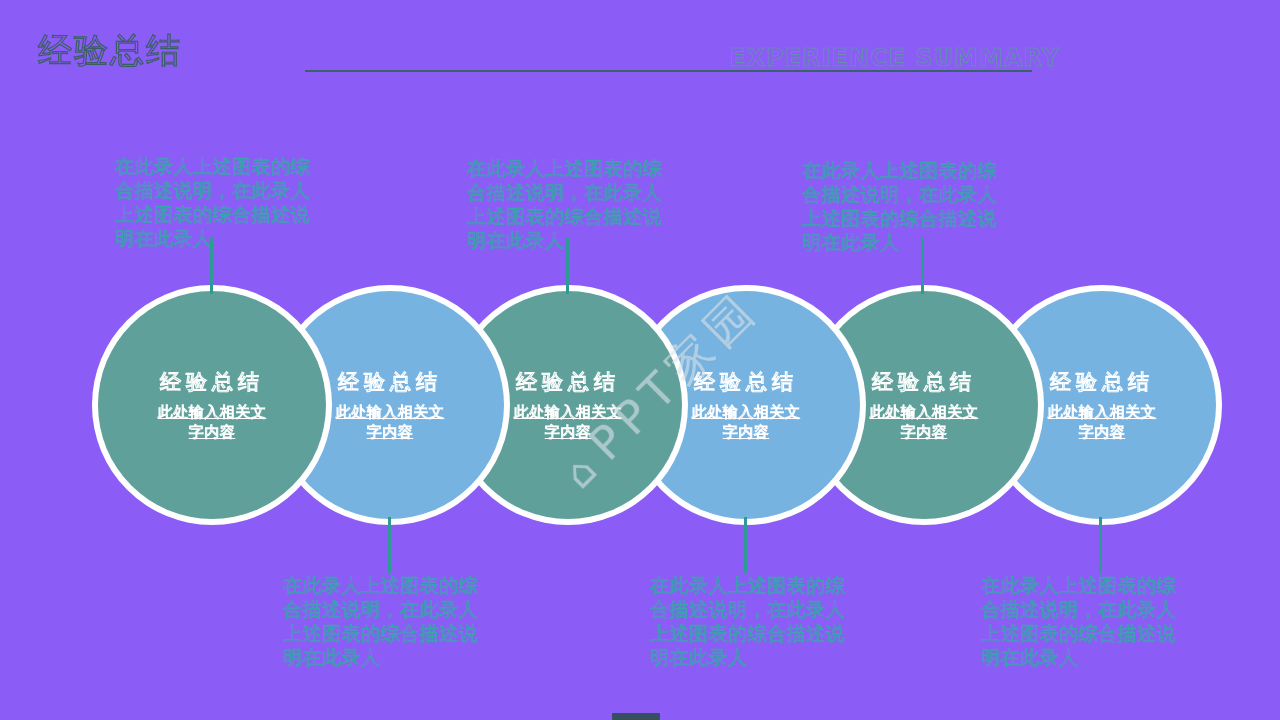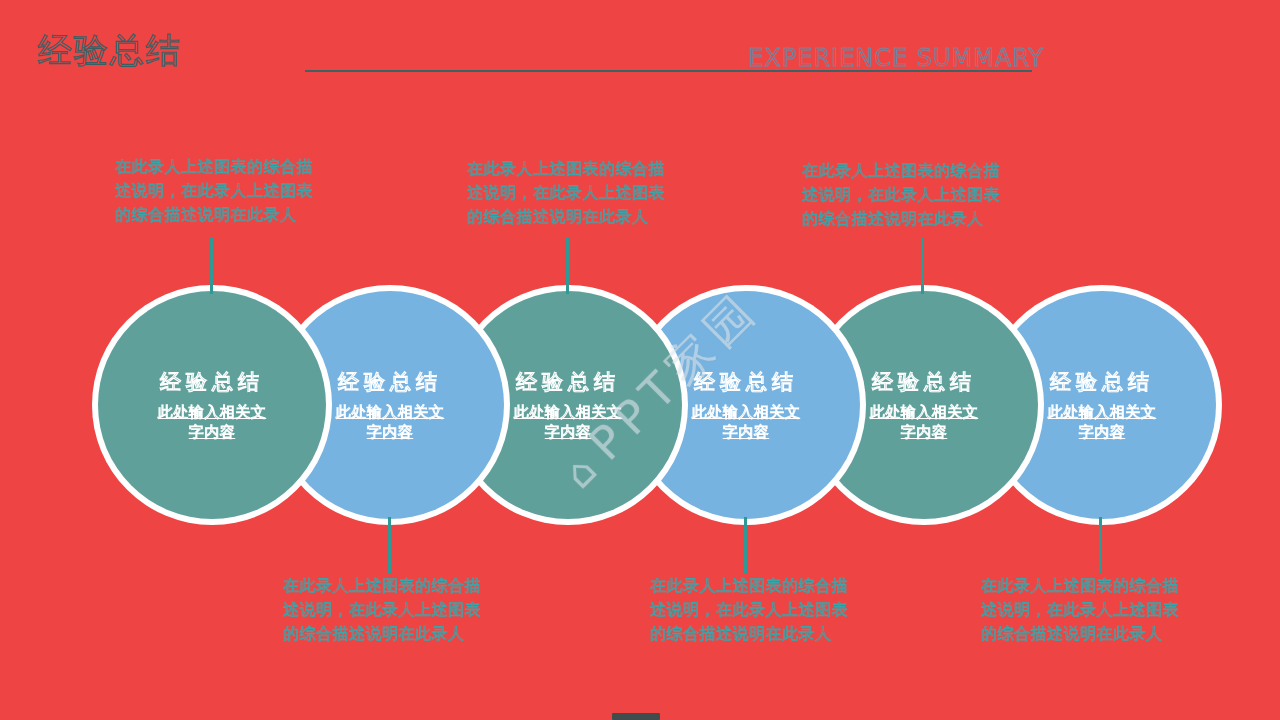--- a/index.html
+++ b/index.html
@@ -1,42 +1,42 @@
 <!DOCTYPE html>
 <html><head>
 <meta charset="utf-8">
 <style>
   * { margin: 0; padding: 0; box-sizing: border-box; }
   html, body { width: 1280px; height: 720px; overflow: hidden; background: #ffffff; }
   .slide {
-    position: relative; width: 1280px; height: 720px; background: #ef4444;
+    position: relative; width: 1280px; height: 720px; background: #8b5cf6;
     font-family: "DejaVu Sans", "Liberation Sans", sans-serif;
     padding-left: 19px;
   }
 
   
   .h-title {
     position: absolute; left: 38px; top: 28px;
     font-size: 34px; font-weight: 400; letter-spacing: 2px;
     color: #3a5f63; white-space: nowrap;
   }
   .h-sub {
-    position: absolute; right: 236px; top: 44px;
-    font-size: 24px; font-weight: 400; letter-spacing: 1px;
+    position: absolute; right: 220px; top: 44px;
+    font-size: 24px; font-weight: 700; letter-spacing: 1px;
     color: #6490ae; white-space: nowrap;
   }
   .h-rule {
     position: absolute; left: 305px; top: 70px;
     width: 727px; height: 2px; background: #3a6365;
   }
 
   
   .desc {
     position: absolute; width: 208px;
-    font-size: 16px; line-height: 24px; letter-spacing: 0.5px;
+    font-size: 19px; line-height: 24px; letter-spacing: 0.5px;
     color: #38a7ab; text-align: left; font-family: Liberation Serif, serif;
   }
   .desc.t1 { left: 115px; top: 155px; }
   .desc.t2 { left: 467px; top: 157px; }
   .desc.t3 { left: 802px; top: 159px; }
   .desc.b1 { left: 283px; top: 574px; }
   .desc.b2 { left: 650px; top: 574px; }
   .desc.b3 { left: 981px; top: 574px; }
 
   

